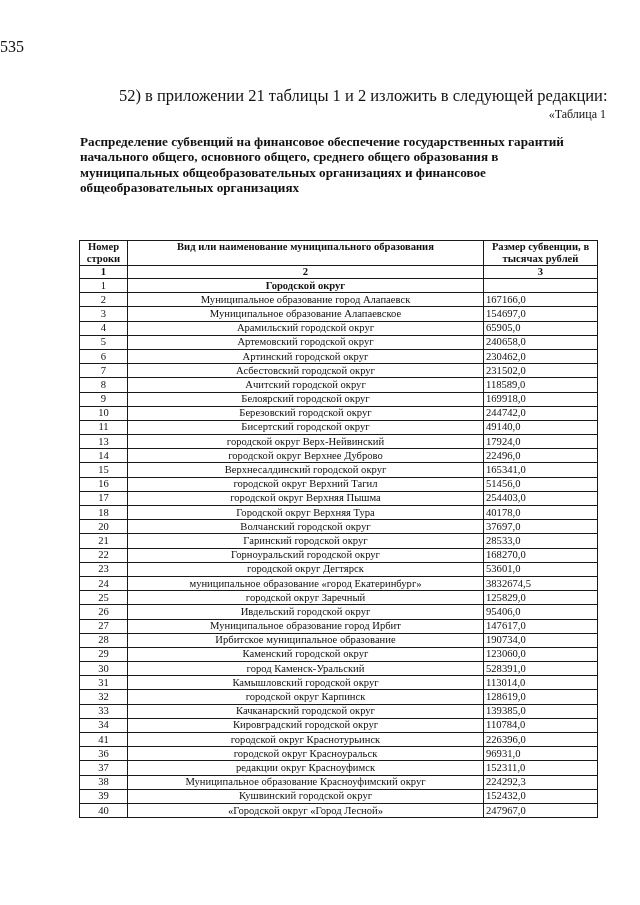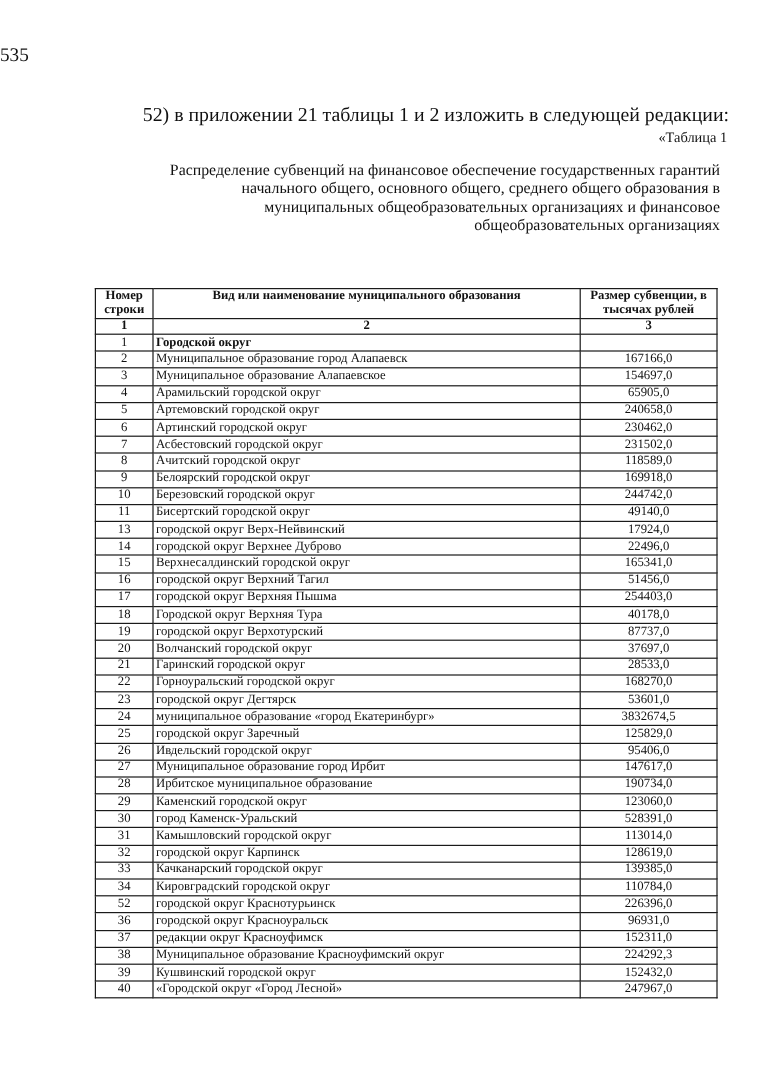--- a/index.html
+++ b/index.html
@@ -35,22 +35,22 @@
       top: 107px;
       right: 34px;
       font-size: 12px;
       white-space: nowrap;
     }
     .title {
       position: absolute;
       top: 134px;
       left: 80px;
       width: 520px;
-      text-align: right;
-      font-weight: normal;
+      text-align: left;
+      font-weight: bold;
       font-size: 13.2px;
       line-height: 15.3px;
     }
     .title div { white-space: nowrap; }
     table.main {
       position: absolute;
       top: 240px;
       left: 79px;
       width: 518px;
       border-collapse: collapse;
@@ -83,22 +83,22 @@
       vertical-align: top;
       padding-top: 2px;
       height: 27px;
     }
     tr.colnums th {
       text-align: center;
       height: 12px;
       line-height: 12px;
     }
     td.num { text-align: center; }
-    td.name { text-align: left; }
-    td.amount { text-align: center; padding-right: 1px; }
+    td.name { text-align: center; }
+    td.amount { text-align: left; padding-right: 1px; }
     tr.group td.name { font-weight: bold; }
   </style>
 </head>
 <body>
 
 <div class="page-number">535</div>
 
 <div class="intro">52) в приложении 21 таблицы 1 и 2 изложить в следующей редакции:</div>
 
 <div class="table-label">«Таблица 1</div>
@@ -208,25 +208,20 @@
         <td class="num">17</td>
         <td class="name">городской округ Верхняя Пышма</td>
         <td class="amount">254403,0</td>
       </tr>
       <tr>
         <td class="num">18</td>
         <td class="name">Городской округ Верхняя Тура</td>
         <td class="amount">40178,0</td>
       </tr>
       <tr>
-        <td class="num">19</td>
-        <td class="name">городской округ Верхотурский</td>
-        <td class="amount">87737,0</td>
-      </tr>
-      <tr>
         <td class="num">20</td>
         <td class="name">Волчанский городской округ</td>
         <td class="amount">37697,0</td>
       </tr>
       <tr>
         <td class="num">21</td>
         <td class="name">Гаринский городской округ</td>
         <td class="amount">28533,0</td>
       </tr>
       <tr>
@@ -288,21 +283,21 @@
         <td class="num">33</td>
         <td class="name">Качканарский городской округ</td>
         <td class="amount">139385,0</td>
       </tr>
       <tr>
         <td class="num">34</td>
         <td class="name">Кировградский городской округ</td>
         <td class="amount">110784,0</td>
       </tr>
       <tr>
-        <td class="num">52</td>
+        <td class="num">41</td>
         <td class="name">городской округ Краснотурьинск</td>
         <td class="amount">226396,0</td>
       </tr>
       <tr>
         <td class="num">36</td>
         <td class="name">городской округ Красноуральск</td>
         <td class="amount">96931,0</td>
       </tr>
       <tr>
         <td class="num">37</td>

